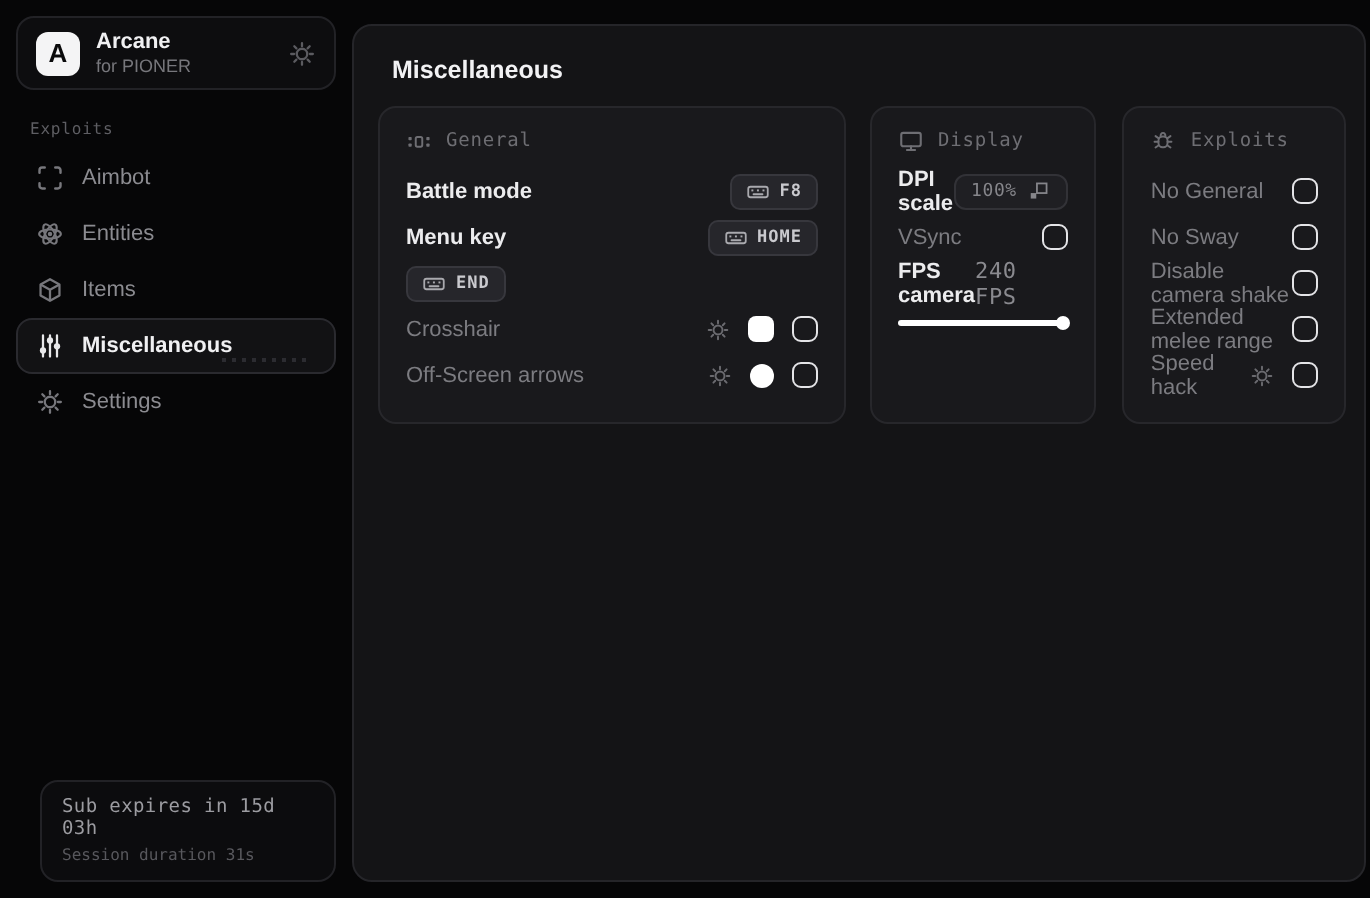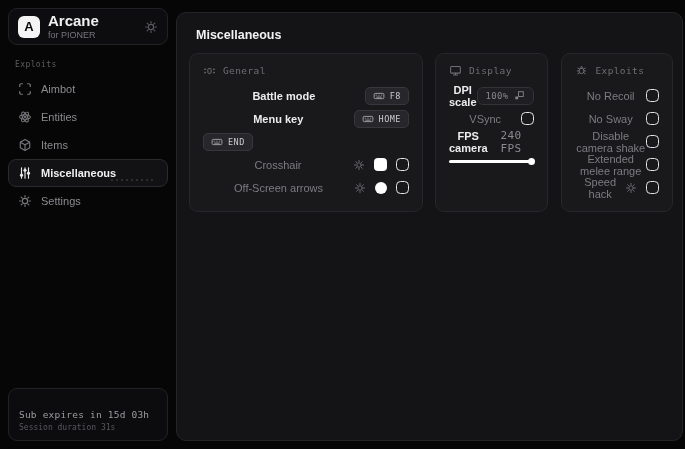--- a/index.html
+++ b/index.html
@@ -19,21 +19,21 @@
     display:flex; align-items:center; gap:8px;
     height:37px; padding:0 9px;
     background:#0d0d0f; border:1px solid #222226; border-radius:9px;
   }
   .logo {
     width:22px; height:22px; border-radius:6px; background:#f4f4f5;
     color:#0a0a0b; font-weight:700; font-size:13px;
     display:flex; align-items:center; justify-content:center; flex:none;
   }
   .brand-text { flex:1; line-height:1.15; }
-  .brand-title { font-size:15px; font-weight:700; color:#f0f0f2; }
+  .brand-title { font-size:11px; font-weight:700; color:#f0f0f2; }
   .brand-sub { font-size:9px; color:#77777c; margin-top:1px; }
   .brand-gear { color:#5b5b60; display:flex; }
 
   .cat-label {
     margin:15px 0 6px 7px; font-size:8px; letter-spacing:.4px; color:#5e5e63;
   }
   .nav { display:flex; flex-direction:column; }
   .nav-item {
     position:relative; display:flex; align-items:center; gap:9px;
     height:28px; padding:0 9px; border-radius:8px;
@@ -43,59 +43,58 @@
   .nav-item.selected {
     background:#121214; border-color:#2a2a2f; color:#f0f0f2; font-weight:700;
   }
   .nav-item.selected .nicon { color:#e8e8ea; }
   .nav-item.selected::after {
     content:""; position:absolute; right:12px; bottom:5px; width:44px; height:2px;
     background:repeating-linear-gradient(90deg,#2c2c31 0 2px,transparent 2px 5px);
   }
 
   .sub-card {
-    position:absolute; left:8px; right:8px; bottom:8px;
-    padding:20px 10px 8px; border:1px solid #222226; border-radius:9px;
+    position:absolute; left:20px; right:8px; bottom:8px;
+    padding:7px 10px 8px; border:1px solid #222226; border-radius:9px;
     background:#0c0c0e;
   }
   .sub-line1 { font-size:9.5px; color:#9c9ca1; letter-spacing:.2px; }
   .sub-line2 { font-size:8px; color:#58585d; margin-top:3px; }
 
   
   .main {
     position:absolute; left:176px; top:12px; right:2px; bottom:8px;
     background:#141416; border:1px solid #252529; border-radius:10px;
     overflow:hidden;
   }
   .page-title { padding:15px 0 0 19px; font-size:12.5px; font-weight:700; color:#f2f2f4; }
 
   .cards { display:flex; gap:12px; padding:11px 12px 0 12px; align-items:flex-start; }
   .col-left { width:234px; flex:none; }
   .col-right { width:238px; flex:none; display:flex; flex-direction:row; gap:13px; }
 
   .card {
     background:#19191c; border:1px solid #27272b; border-radius:9px;
     padding:10px 13px 12px;
-    text-align:center;
   }
   .card-head {
     display:flex; align-items:center; gap:7px; margin-bottom:7px;
     color:#6e6e73; font-size:9.5px; letter-spacing:.4px;
   }
   .card-head .hicon { display:flex; color:#6e6e73; }
 
   .row { display:flex; align-items:center; height:23px; }
   .row .lbl { flex:1; font-size:11px; font-weight:600; color:#ececee; }
   .row.dim .lbl { color:#7c7c81; font-weight:400; }
   .ctrls { display:flex; align-items:center; gap:9px; }
 
   .keychip {
     display:flex; align-items:center; gap:5px;
     background:#26262b; border:1px solid #37373d; border-radius:5px;
-    padding:2px 7px; color:#c9c9ce; font-size:8.5px; font-weight:400; letter-spacing:.5px;
+    padding:2px 7px; color:#c9c9ce; font-size:8.5px; font-weight:700; letter-spacing:.5px;
   }
   .keychip .kicon { display:flex; color:#a9a9ae; }
 
   .checkbox {
     width:13px; height:13px; border:1.5px solid #e4e4e7; border-radius:4.5px;
     background:transparent; flex:none;
   }
   .swatch-square { width:13px; height:13px; border-radius:4px; background:#ffffff; flex:none; }
   .swatch-circle { width:12px; height:12px; border-radius:50%; background:#ffffff; flex:none; }
   .row-gear { display:flex; color:#6b6b70; }
@@ -378,21 +377,21 @@
         <div class="card-head mono">
           <span class="hicon">
             <svg width="13" height="13">
                 <use href="#i-bug"></use>
               </svg>
             </span>
           <span>Exploits</span>
         </div>
 
         <div class="row dim">
-          <span class="lbl">No Recoil</span>
+          <span class="lbl">No General</span>
           <span class="checkbox"></span>
         </div>
 
         <div class="row dim">
           <span class="lbl">No Sway</span>
           <span class="checkbox"></span>
         </div>
 
         <div class="row dim">
           <span class="lbl">Disable camera shake</span>

